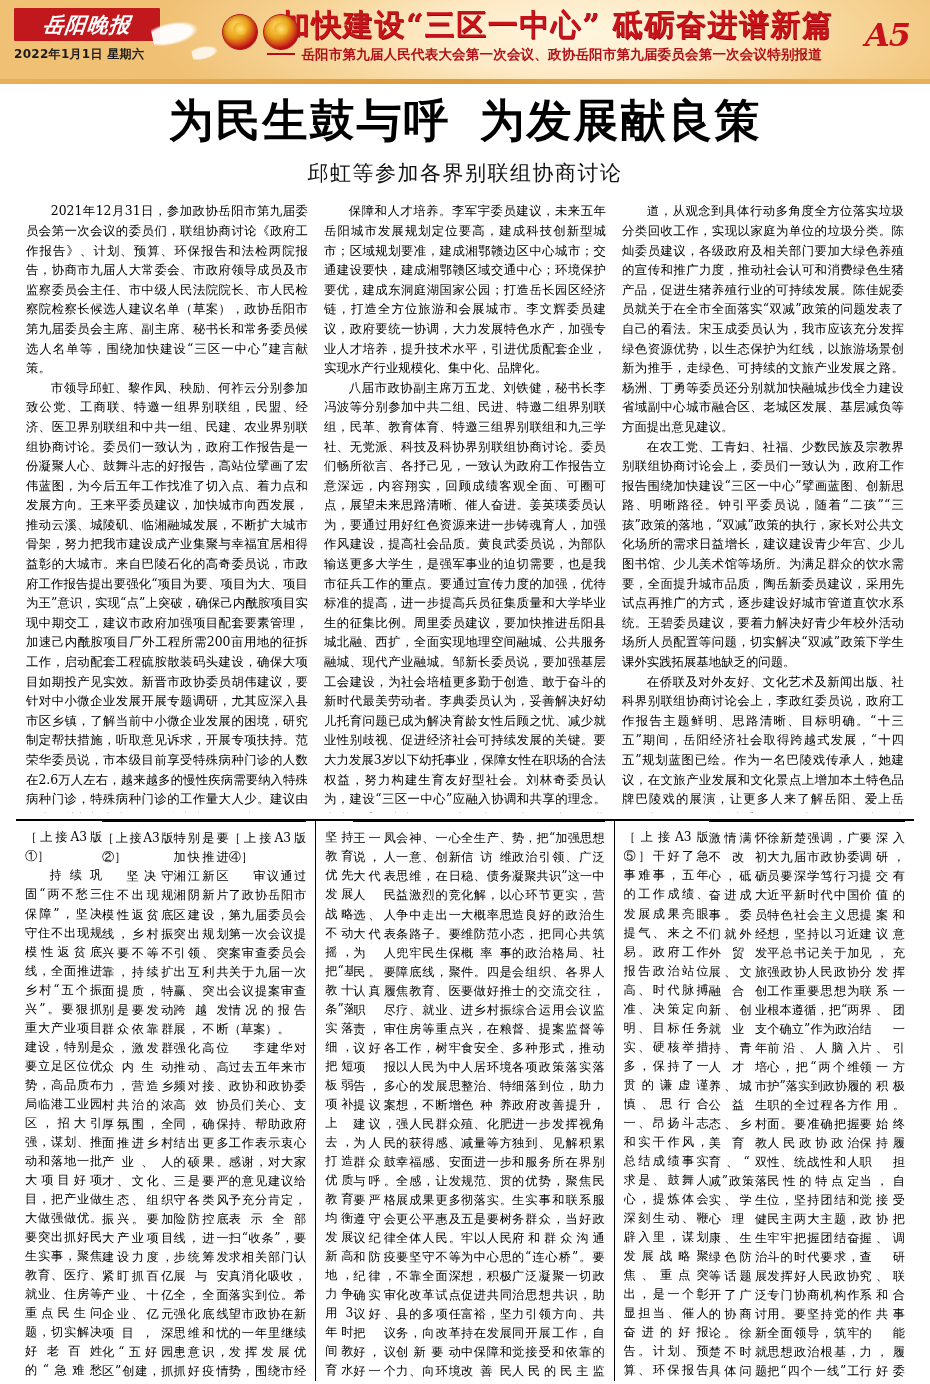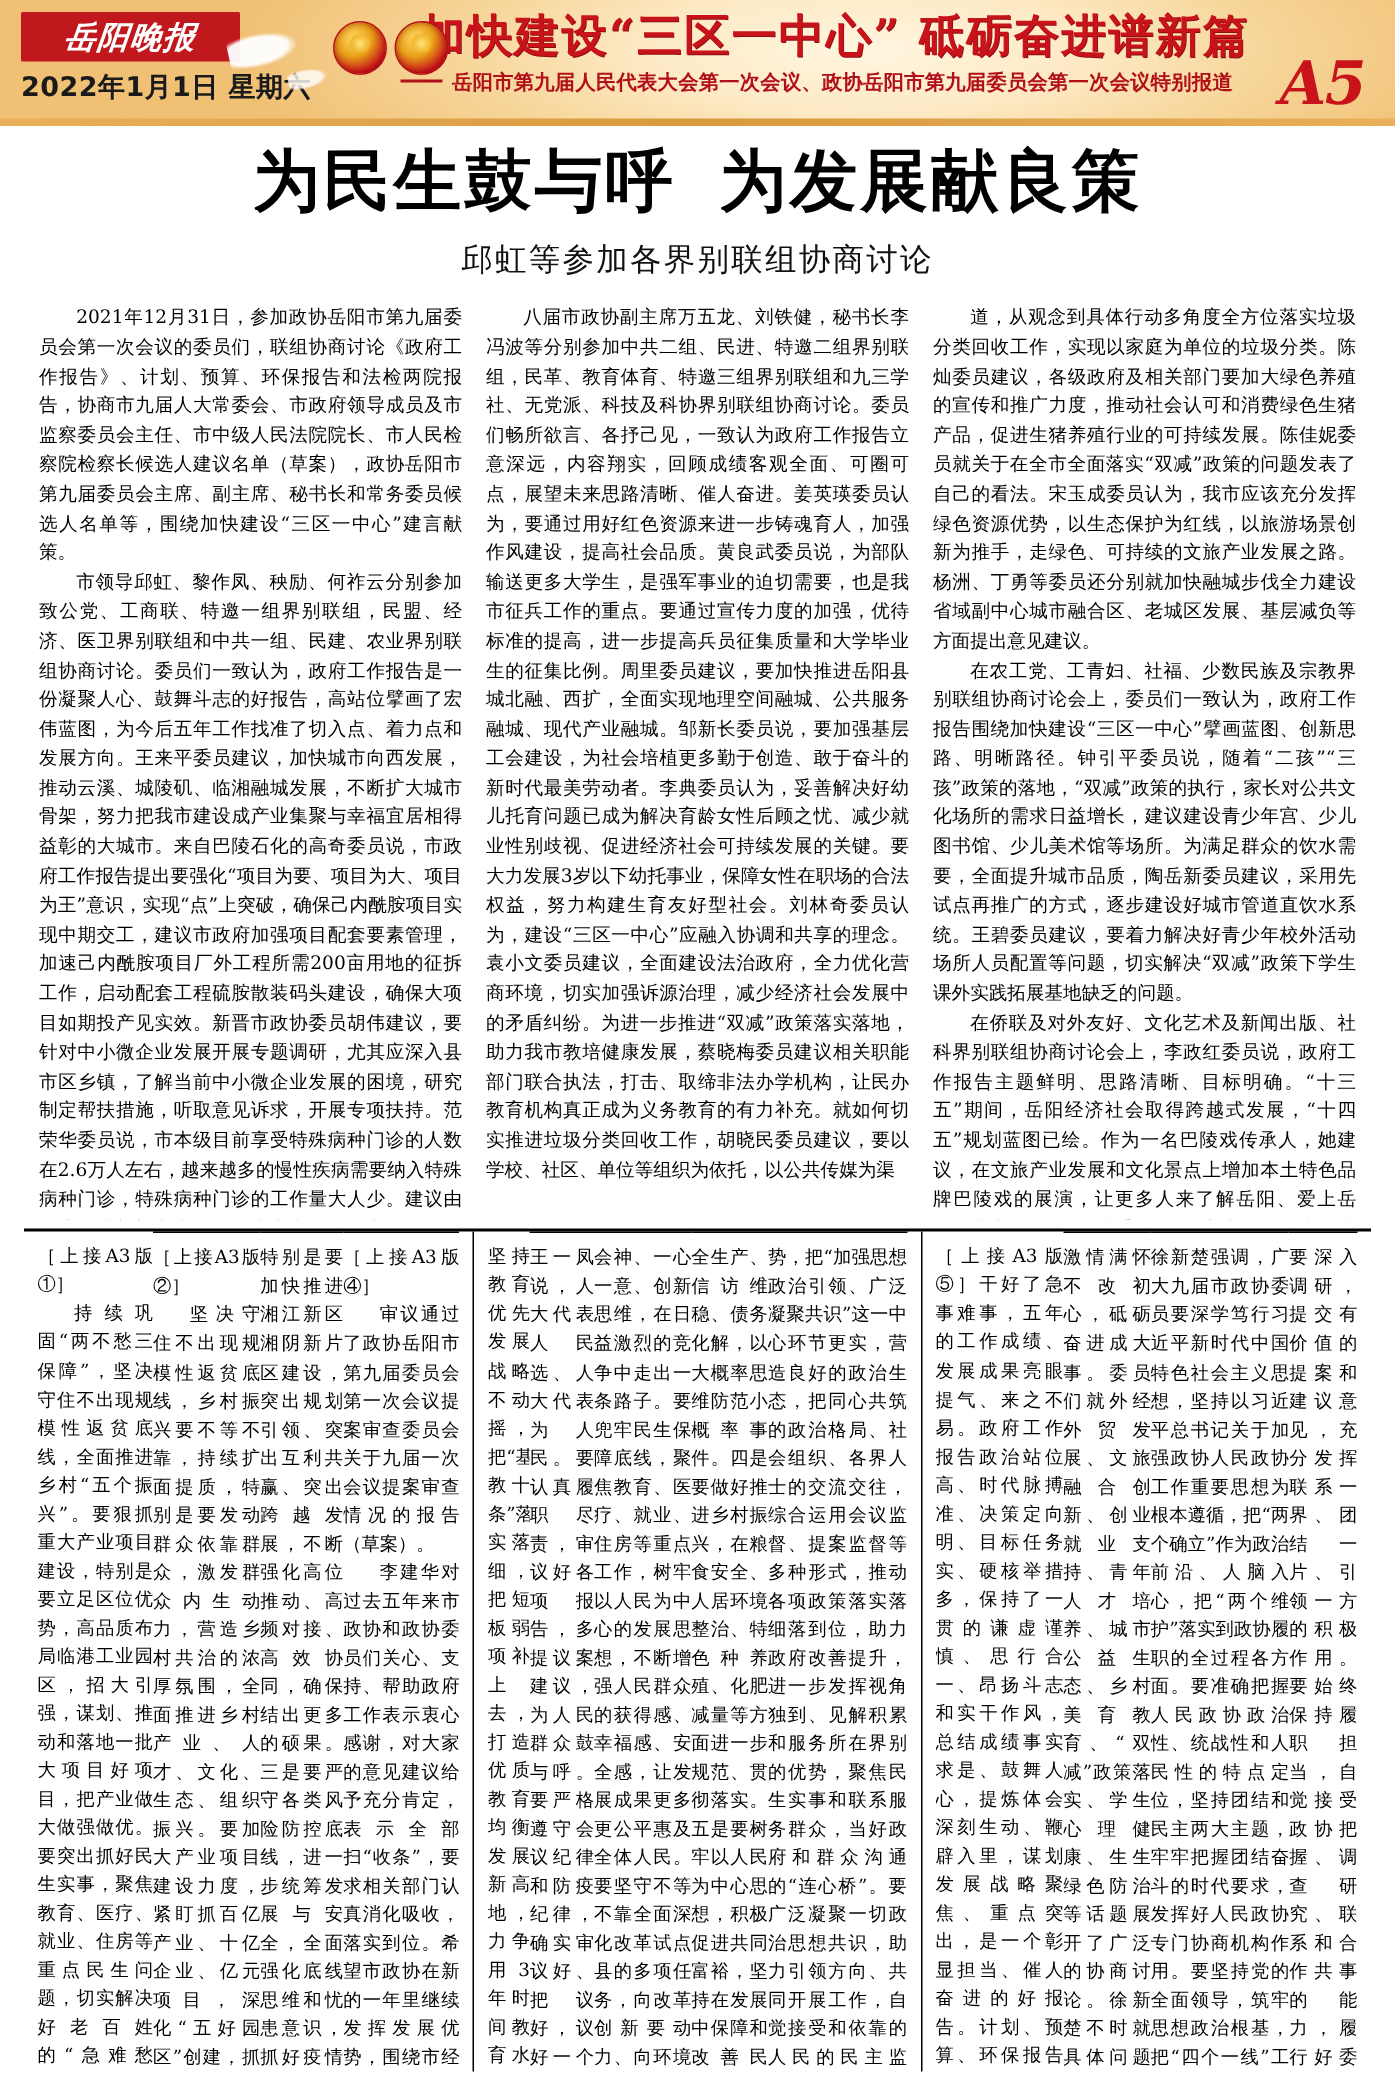--- a/index.html
+++ b/index.html
@@ -53,21 +53,21 @@
     font-family: "DejaVu Serif", "Liberation Serif", serif;
     font-size: 21px;
     font-weight: bold;
     font-style: italic;
     letter-spacing: 1px;
     line-height: 1;
     transform: skewX(-6deg);
   }
   .mh-date {
     margin-top: 5px;
-    font-size: 18px;
+    font-size: 12px;
     font-weight: bold;
     letter-spacing: 0.3px;
     color: #1a1a1a;
     white-space: nowrap;
   }
   .mh-credits {
     margin-top: 18px;
     font-size: 11px;
     font-weight: normal;
     letter-spacing: 0.2px;
@@ -144,23 +144,23 @@
   .banner-sub .dash {
     display: inline-block;
     width: 28px;
     border-top: 2px solid #b21018;
     vertical-align: 4px;
     margin-right: 6px;
   }
   .page-no {
     position: absolute;
     right: 20px;
-    top: 32px;
-    font-family: "DejaVu Serif", "Liberation Serif", serif;
-    font-size: 40px;
+    top: 16px;
+    font-family: "DejaVu Serif", "Liberation Serif", serif;
+    font-size: 32px;
     font-weight: bold;
     color: #c8131b;
     font-style: italic;
     letter-spacing: -1px;
   }
 
   
   .headline-wrap {
     text-align: center;
     padding-top: 16px;
@@ -271,20 +271,21 @@
   <div class="headline-main">为民生鼓与呼 为发展献良策</div>
   <div class="headline-sub">邱虹等参加各界别联组协商讨论</div>
 </div>
 
 <div class="body-cols">
   <div class="bcol">
     <p>2021年12月31日，参加政协岳阳市第九届委员会第一次会议的委员们，联组协商讨论《政府工作报告》、计划、预算、环保报告和法检两院报告，协商市九届人大常委会、市政府领导成员及市监察委员会主任、市中级人民法院院长、市人民检察院检察长候选人建议名单（草案），政协岳阳市第九届委员会主席、副主席、秘书长和常务委员候选人名单等，围绕加快建设“三区一中心”建言献策。</p>
     <p>市领导邱虹、黎作凤、秧励、何祚云分别参加致公党、工商联、特邀一组界别联组，民盟、经济、医卫界别联组和中共一组、民建、农业界别联组协商讨论。委员们一致认为，政府工作报告是一份凝聚人心、鼓舞斗志的好报告，高站位擘画了宏伟蓝图，为今后五年工作找准了切入点、着力点和发展方向。王来平委员建议，加快城市向西发展，推动云溪、城陵矶、临湘融城发展，不断扩大城市骨架，努力把我市建设成产业集聚与幸福宜居相得益彰的大城市。来自巴陵石化的高奇委员说，市政府工作报告提出要强化“项目为要、项目为大、项目为王”意识，实现“点”上突破，确保己内酰胺项目实现中期交工，建议市政府加强项目配套要素管理，加速己内酰胺项目厂外工程所需200亩用地的征拆工作，启动配套工程硫胺散装码头建设，确保大项目如期投产见实效。新晋市政协委员胡伟建议，要针对中小微企业发展开展专题调研，尤其应深入县市区乡镇，了解当前中小微企业发展的困境，研究制定帮扶措施，听取意见诉求，开展专项扶持。范荣华委员说，市本级目前享受特殊病种门诊的人数在2.6万人左右，越来越多的慢性疾病需要纳入特殊病种门诊，特殊病种门诊的工作量大人少。建议由政府有关部门主办，医保和定点医院承办，参照周边城市医保政策，将特殊病种门诊的申报、评审放入当地三甲医院，医保部门负责审批，方便办事群众，真正做到“最多跑一次”。张婷委员说，亟需加强残疾儿童康复治疗保障体系建设。她建议增加公立康复机构，将残疾儿童必要的康复治疗费用纳入医保报销范围，将残疾儿童康复治疗的相关支出纳入缴税抵扣范围。强化行业监管、救助</p>
   </div>
   <div class="bcol">
+    <p>保障和人才培养。李军宇委员建议，未来五年岳阳城市发展规划定位要高，建成科技创新型城市；区域规划要准，建成湘鄂赣边区中心城市；交通建设要快，建成湘鄂赣区域交通中心；环境保护要优，建成东洞庭湖国家公园；打造岳长园区经济链，打造全方位旅游和会展城市。李文辉委员建议，政府要统一协调，大力发展特色水产，加强专业人才培养，提升技术水平，引进优质配套企业，实现水产行业规模化、集中化、品牌化。</p>
     <p>八届市政协副主席万五龙、刘铁健，秘书长李冯波等分别参加中共二组、民进、特邀二组界别联组，民革、教育体育、特邀三组界别联组和九三学社、无党派、科技及科协界别联组协商讨论。委员们畅所欲言、各抒己见，一致认为政府工作报告立意深远，内容翔实，回顾成绩客观全面、可圈可点，展望未来思路清晰、催人奋进。姜英瑛委员认为，要通过用好红色资源来进一步铸魂育人，加强作风建设，提高社会品质。黄良武委员说，为部队输送更多大学生，是强军事业的迫切需要，也是我市征兵工作的重点。要通过宣传力度的加强，优待标准的提高，进一步提高兵员征集质量和大学毕业生的征集比例。周里委员建议，要加快推进岳阳县城北融、西扩，全面实现地理空间融城、公共服务融城、现代产业融城。邹新长委员说，要加强基层工会建设，为社会培植更多勤于创造、敢于奋斗的新时代最美劳动者。李典委员认为，妥善解决好幼儿托育问题已成为解决育龄女性后顾之忧、减少就业性别歧视、促进经济社会可持续发展的关键。要大力发展3岁以下幼托事业，保障女性在职场的合法权益，努力构建生育友好型社会。刘林奇委员认为，建设“三区一中心”应融入协调和共享的理念。袁小文委员建议，全面建设法治政府，全力优化营商环境，切实加强诉源治理，减少经济社会发展中的矛盾纠纷。为进一步推进“双减”政策落实落地，助力我市教培健康发展，蔡晓梅委员建议相关职能部门联合执法，打击、取缔非法办学机构，让民办教育机构真正成为义务教育的有力补充。就如何切实推进垃圾分类回收工作，胡晓民委员建议，要以学校、社区、单位等组织为依托，以公共传媒为渠</p>
   </div>
   <div class="bcol">
     <p>道，从观念到具体行动多角度全方位落实垃圾分类回收工作，实现以家庭为单位的垃圾分类。陈灿委员建议，各级政府及相关部门要加大绿色养殖的宣传和推广力度，推动社会认可和消费绿色生猪产品，促进生猪养殖行业的可持续发展。陈佳妮委员就关于在全市全面落实“双减”政策的问题发表了自己的看法。宋玉成委员认为，我市应该充分发挥绿色资源优势，以生态保护为红线，以旅游场景创新为推手，走绿色、可持续的文旅产业发展之路。杨洲、丁勇等委员还分别就加快融城步伐全力建设省域副中心城市融合区、老城区发展、基层减负等方面提出意见建议。</p>
     <p>在农工党、工青妇、社福、少数民族及宗教界别联组协商讨论会上，委员们一致认为，政府工作报告围绕加快建设“三区一中心”擘画蓝图、创新思路、明晰路径。钟引平委员说，随着“二孩”“三孩”政策的落地，“双减”政策的执行，家长对公共文化场所的需求日益增长，建议建设青少年宫、少儿图书馆、少儿美术馆等场所。为满足群众的饮水需要，全面提升城市品质，陶岳新委员建议，采用先试点再推广的方式，逐步建设好城市管道直饮水系统。王碧委员建议，要着力解决好青少年校外活动场所人员配置等问题，切实解决“双减”政策下学生课外实践拓展基地缺乏的问题。</p>
     <p>在侨联及对外友好、文化艺术及新闻出版、社科界别联组协商讨论会上，李政红委员说，政府工作报告主题鲜明、思路清晰、目标明确。“十三五”期间，岳阳经济社会取得跨越式发展，“十四五”规划蓝图已绘。作为一名巴陵戏传承人，她建议，在文旅产业发展和文化景点上增加本土特色品牌巴陵戏的展演，让更多人来了解岳阳、爱上岳阳、扎根岳阳。熊波委员说，受近两年疫情的冲击，各行业实体经济呈下滑趋势，在后疫情时代，建议我市进一步改善和优化营商环境，政府及职能部门要加大对民营、个体等市场实体经济主体的扶持力度，使国家财税、人才引进和学习培训等惠企政策真正落实落地，真正惠及民营个体企业。</p>
 
   </div>
 </div>
 

